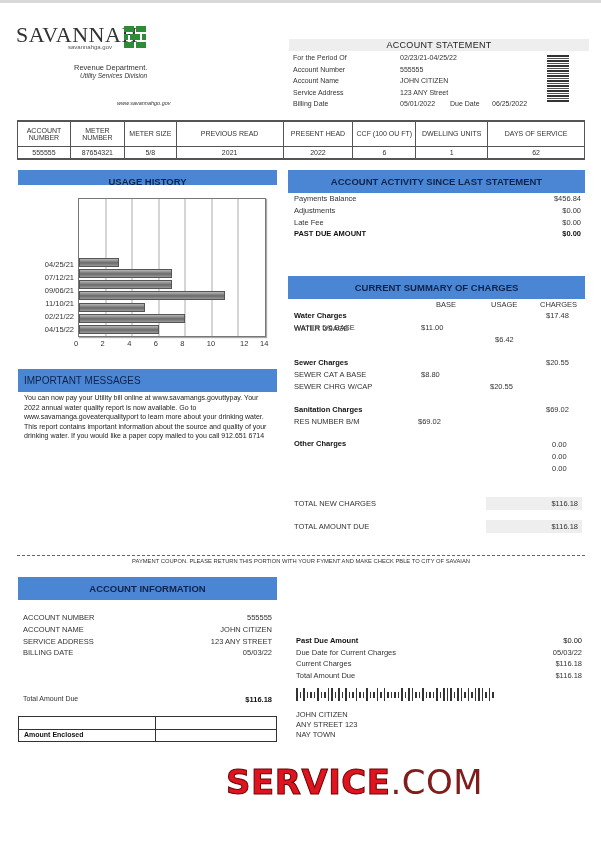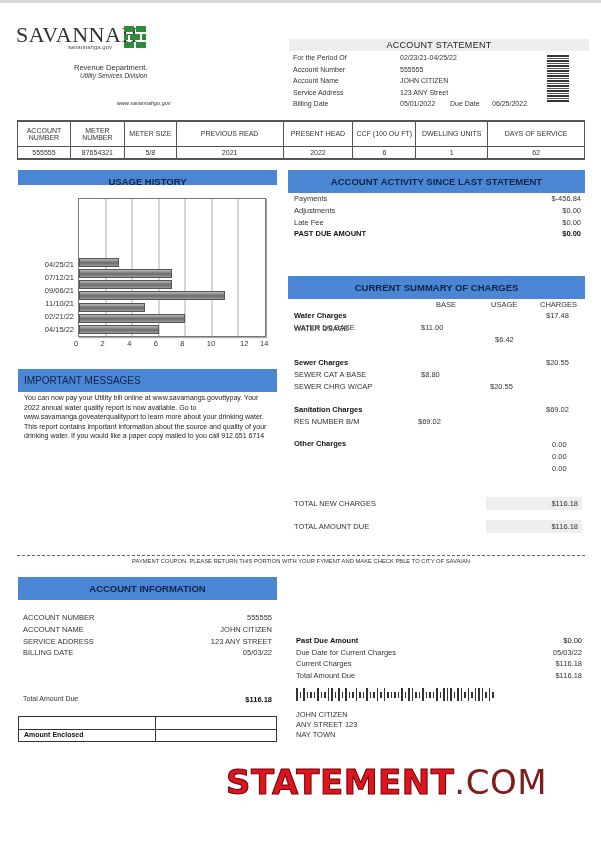--- a/index.html
+++ b/index.html
@@ -130,21 +130,21 @@
     <div class="ylab" style="left: 6px; top: 105.8px;">11/10/21</div>
     <div class="ylab" style="left: 6px; top: 118.867px;">02/21/22</div>
     <div class="ylab" style="left: 6px; top: 131.933px;">04/15/22</div>
   </div>
 
 <div class="abs bluebar" style="left:18px; top:369px; width:259px; height:23px; line-height:23px; text-align:left; font-weight:normal; font-size:10px; color:#11224a; padding-left:6px; box-sizing:border-box;">IMPORTANT MESSAGES</div>
 <div class="abs msg" style="left:24px; top:393px; width:250px;">You can now pay your Utility bill online at www.savamangs.govuttypay. Your 2022 annual water quality report is now available. Go to www.savamanga.goveaterqualityport to learn more about your drinking water. This report contains important information about the source and quality of your drinking water. If you would like a paper copy mailed to you call 912.651 6714</div>
 
 <div class="abs bluebar" style="left:288px; top:170px; width:297px; height:23px; line-height:23px;">ACCOUNT ACTIVITY SINCE LAST STATEMENT</div>
 <div class="abs" style="left:294px; top:194px; width:287px;">
-  <div class="lbl" style="position:relative;height:11.8px;"><span>Payments</span><span style="position:absolute;right:0;">$-456.84</span></div>
+  <div class="lbl" style="position:relative;height:11.8px;"><span>Payments  Balance</span><span style="position:absolute;right:0;">$456.84</span></div>
   <div class="lbl" style="position:relative;height:11.8px;"><span>Adjustments</span><span style="position:absolute;right:0;">$0.00</span></div>
   <div class="lbl" style="position:relative;height:11.8px;"><span>Late Fee</span><span style="position:absolute;right:0;">$0.00</span></div>
   <div class="lbl b" style="position:relative;height:11.8px;"><span>PAST DUE AMOUNT</span><span style="position:absolute;right:0;">$0.00</span></div>
 </div>
 
 <div class="abs bluebar" style="left:288px; top:276px; width:297px; height:23px; line-height:23px;">CURRENT SUMMARY OF CHARGES</div>
 <div class="abs" style="left:288px; top:300px; width:297px; height:180px;">
   <span class="abs lbl" style="left:134px; top:0;padding-left:14px;">BASE</span>
   <span class="abs lbl" style="left:203px; top:0;">USAGE</span>
   <span class="abs lbl" style="left:252px; top:0;">CHARGES</span>
@@ -263,14 +263,14 @@
     <div style="position: absolute; left: 192.5px; width: 1.5px; background: rgb(51, 51, 51); top: 0px; height: 13px;"></div>
     <div style="position: absolute; left: 196px; width: 1.5px; background: rgb(51, 51, 51); top: 4px; height: 6px;"></div>
   </div>
 <div class="abs lbl" style="left:296px; top:710px; line-height:10px;">
   <div>JOHN CITIZEN</div>
   <div>ANY STREET 123</div>
   <div>NAY TOWN</div>
 </div>
 
 <div class="watermark" style="left:226px; top:762px;">
-  <span id="wm1" style="-webkit-text-stroke: 1px rgb(102, 0, 0); color: rgb(224, 20, 30);">STATEMENT</span><span id="wm2" style="font-weight: normal; color: #7f1d1d;">.COM</span>
+  <span id="wm1" style="-webkit-text-stroke: 1px rgb(102, 0, 0); color: rgb(224, 20, 30);">SERVICE</span><span id="wm2" style="font-weight: normal; color: #7f1d1d;">.COM</span>
 </div>
 
 </body></html>

